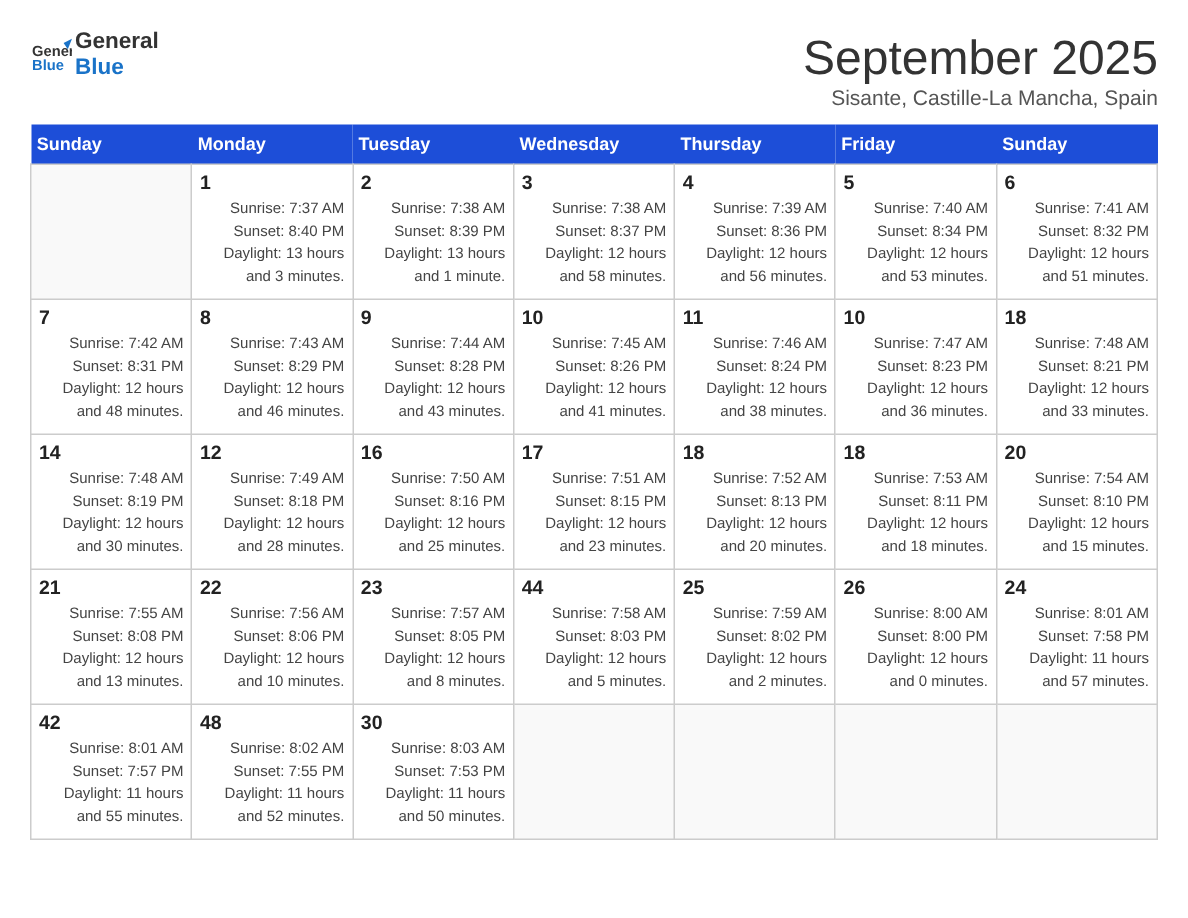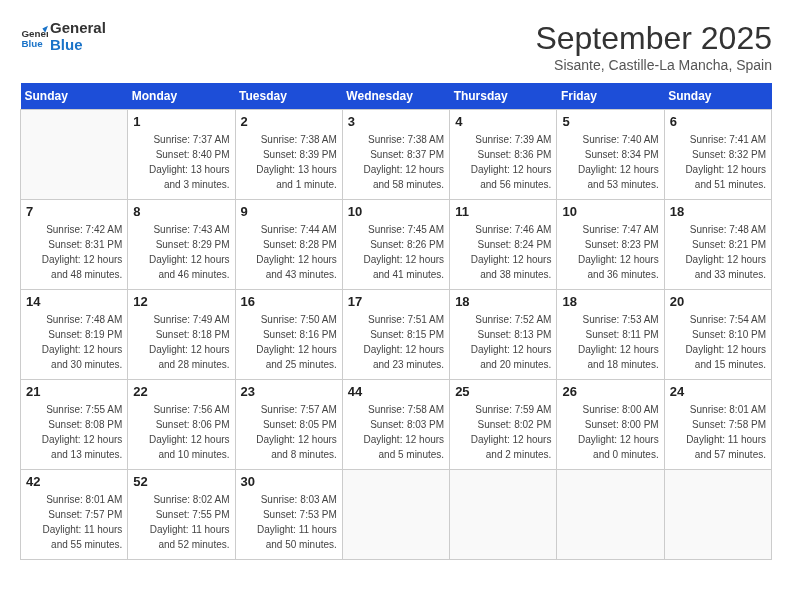--- a/index.html
+++ b/index.html
@@ -226,21 +226,21 @@
           <div class="day-num">24</div>
           <div class="day-info">Sunrise: 8:01 AM<br>Sunset: 7:58 PM<br>Daylight: 11 hours<br>and 57 minutes.</div>
         </td>
       </tr>
       <tr>
         <td>
           <div class="day-num">42</div>
           <div class="day-info">Sunrise: 8:01 AM<br>Sunset: 7:57 PM<br>Daylight: 11 hours<br>and 55 minutes.</div>
         </td>
         <td>
-          <div class="day-num">52</div>
+          <div class="day-num">48</div>
           <div class="day-info">Sunrise: 8:02 AM<br>Sunset: 7:55 PM<br>Daylight: 11 hours<br>and 52 minutes.</div>
         </td>
         <td>
           <div class="day-num">30</div>
           <div class="day-info">Sunrise: 8:03 AM<br>Sunset: 7:53 PM<br>Daylight: 11 hours<br>and 50 minutes.</div>
         </td>
         <td class="empty"></td>
         <td class="empty"></td>
         <td class="empty"></td>
         <td class="empty"></td>

